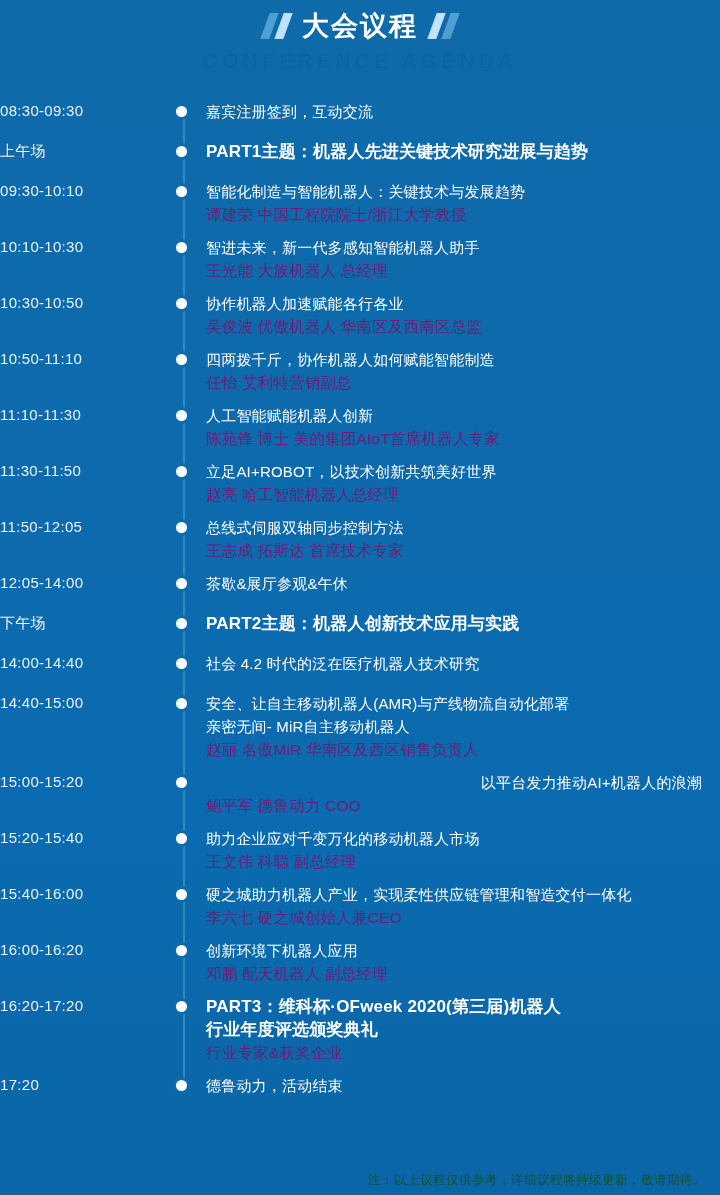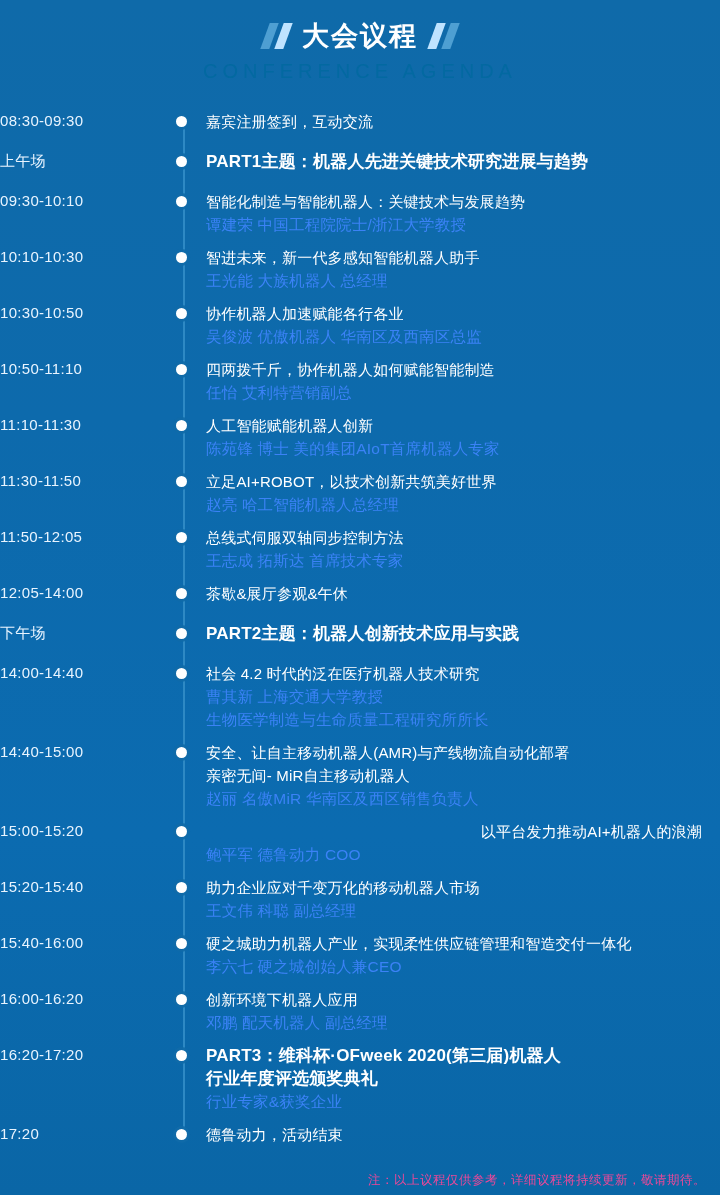--- a/index.html
+++ b/index.html
@@ -13,21 +13,21 @@
     background: linear-gradient(180deg, #0f6aa9 0%, #0d6aac 35%, #0b6bb0 70%, #0a66a6 100%);
     font-family: "Liberation Sans", "DejaVu Sans", sans-serif;
     color: #ffffff;
     overflow: hidden;
     position: relative;
   }
 
   
   .header {
     text-align: center;
-    padding-top: 18px;
+    padding-top: 8px;
   }
   .title-row {
     display: flex;
     align-items: center;
     justify-content: center;
     gap: 14px;
   }
   .title-cn {
     font-size: 27px;
     font-weight: bold;
@@ -110,31 +110,31 @@
     color: #ffffff;
     letter-spacing: 0.2px;
   }
   .topic.bold {
     font-weight: bold;
     font-size: 17px;
   }
   .speaker {
     font-size: 15.5px;
     line-height: 23px;
-    color: #3b82f6;
+    color: #701a75;
     letter-spacing: 0.2px;
   }
 
   
   .footer {
     position: absolute;
     right: 14px;
     bottom: 6px;
     font-size: 12.5px;
-    color: #ec4899;
+    color: #14532d;
     letter-spacing: 0.5px;
     text-align: right;
   }
 </style>
 </head>
 <body>
 
 <div class="header">
   <div class="title-row">
     <span class="slashes">
@@ -258,22 +258,20 @@
         <div class="topic bold" style="white-space: pre-line;">PART2主题：机器人创新技术应用与实践</div>
       </div>
     </div>
     <div class="row">
       <div class="time">14:00-14:40</div>
       <div class="dot-cell">
         <span class="dot"></span>
       </div>
       <div class="content">
         <div class="topic" style="white-space: pre-line;">社会 4.2 时代的泛在医疗机器人技术研究</div>
-        <div class="speaker" style="white-space: pre-line;">曹其新 上海交通大学教授
-生物医学制造与生命质量工程研究所所长</div>
       </div>
     </div>
     <div class="row">
       <div class="time">14:40-15:00</div>
       <div class="dot-cell">
         <span class="dot"></span>
       </div>
       <div class="content">
         <div class="topic" style="white-space: pre-line;">安全、让自主移动机器人(AMR)与产线物流自动化部署
 亲密无间- MiR自主移动机器人</div>

